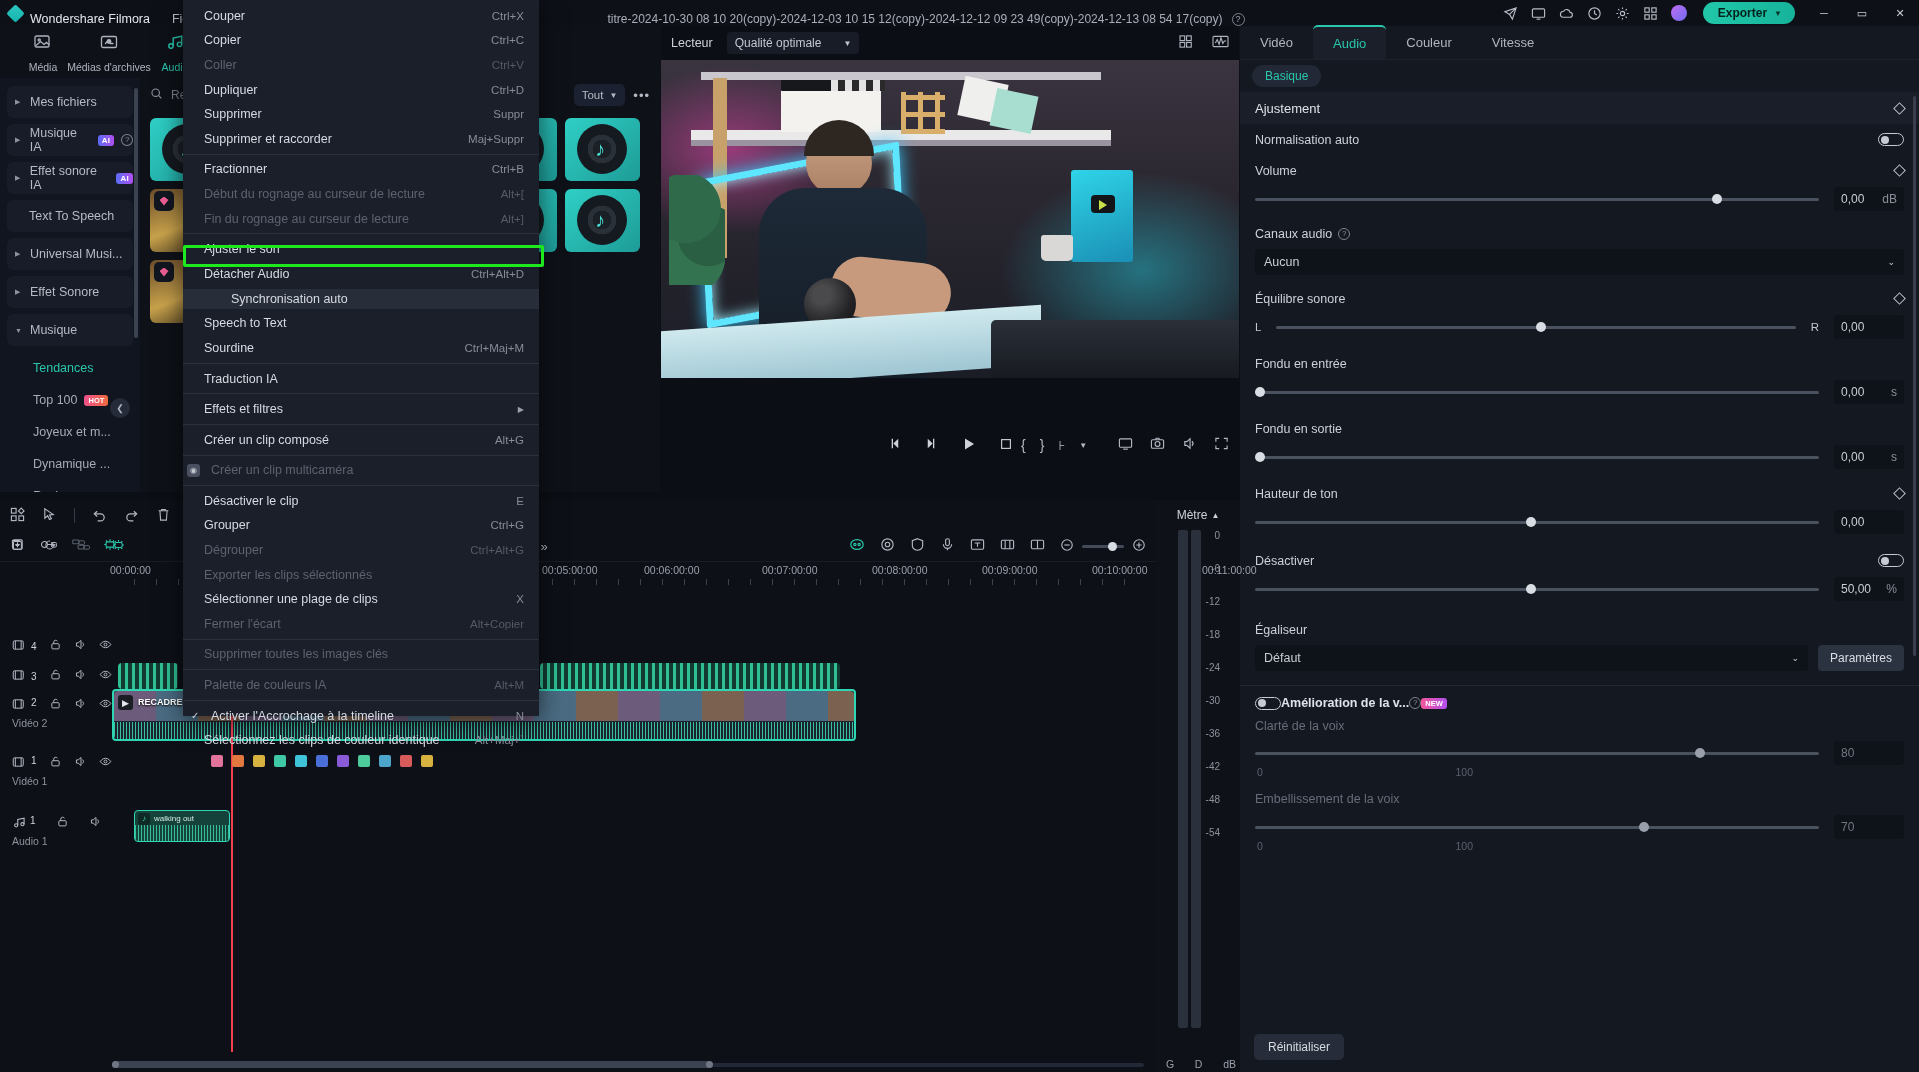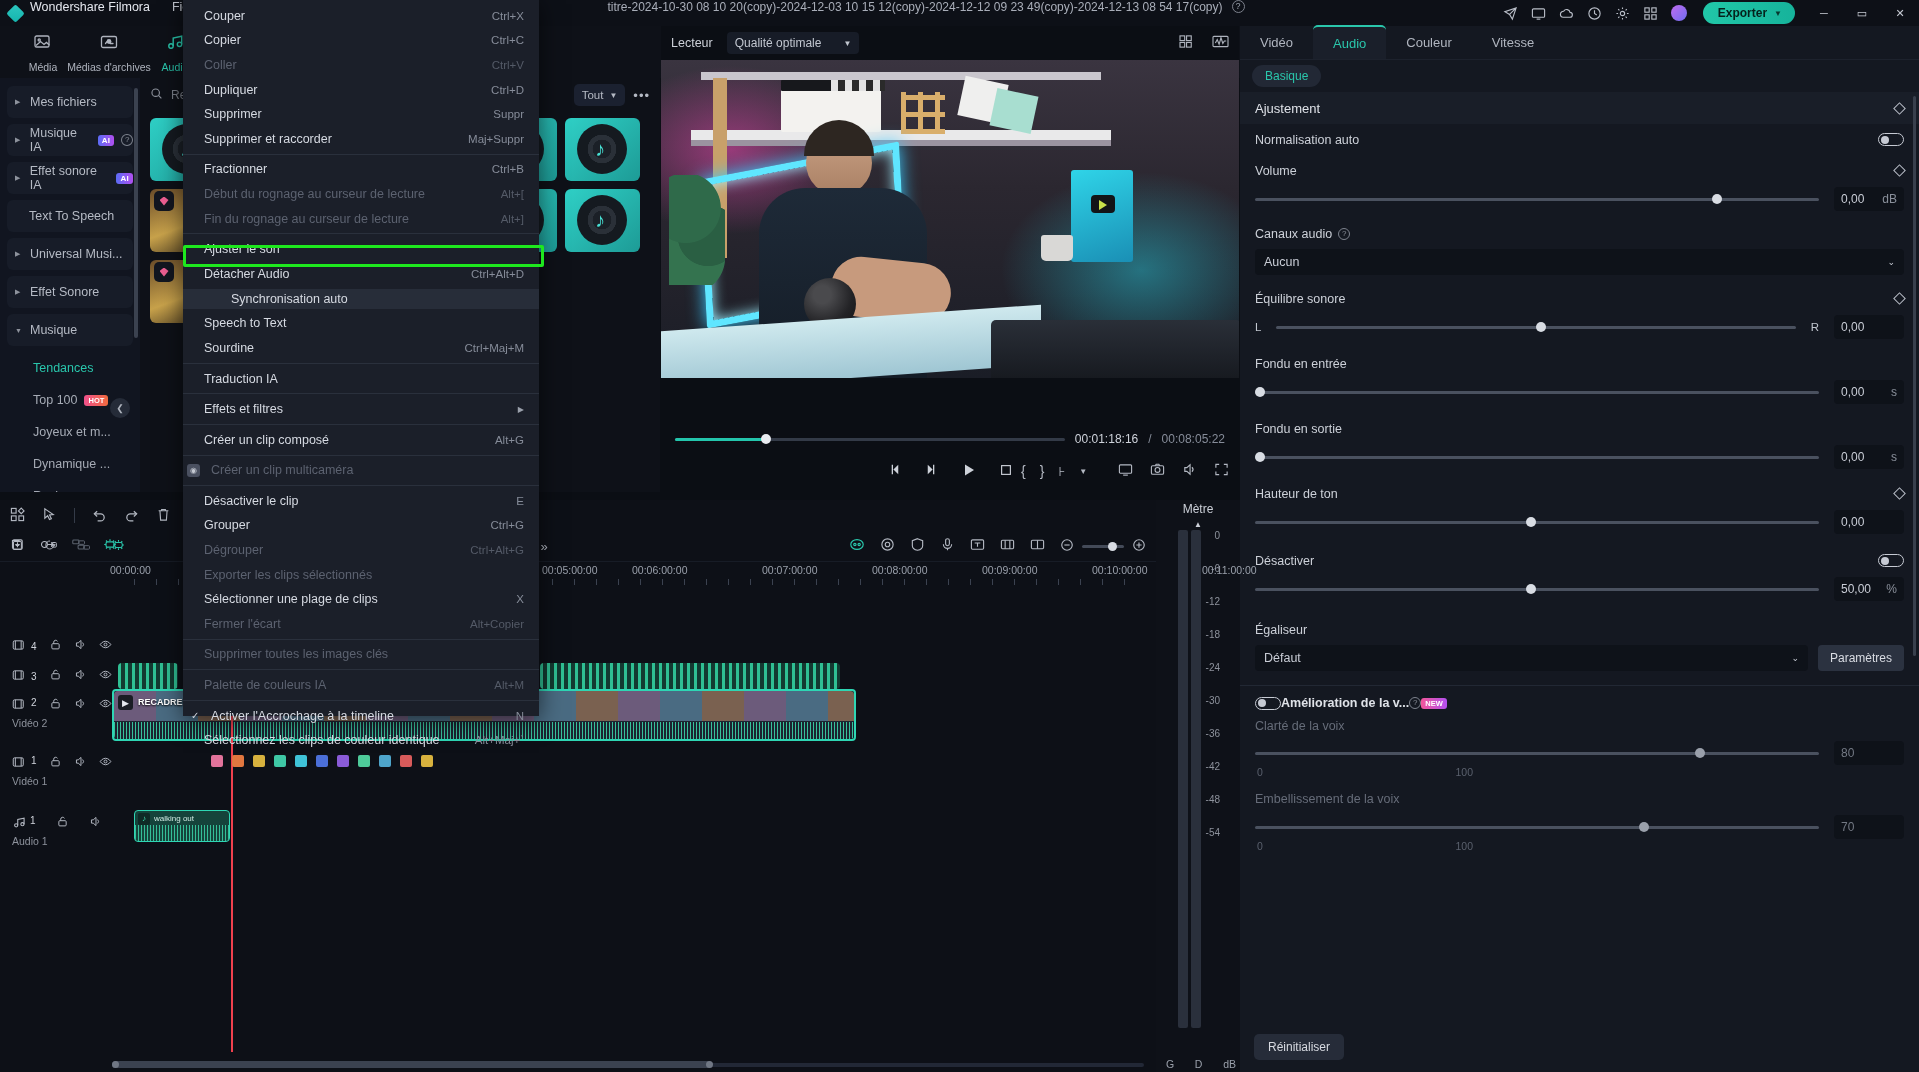--- a/index.html
+++ b/index.html
@@ -9,21 +9,21 @@
     font-family:"Liberation Sans", sans-serif;
     color:#d4d7de;
     font-size:13px;
     -webkit-font-smoothing:antialiased;
   }
   .app { position:relative; width:1919px; height:1072px; }
 
   
   .titlebar {
     position:absolute; left:0; top:0; width:1919px; height:26px;
-    background:#0d1017; display:flex; align-items:flex-start;
+    background:#0d1017; display:flex; align-items:flex-end;
   }
   .logo-box { width:30px; height:26px; display:flex; align-items:center; justify-content:center; }
   .logo-diamond {
     width:13px; height:13px; background:linear-gradient(135deg,#2cc6c0,#15b5ad);
     transform:rotate(45deg); border-radius:2px;
   }
   .app-title { font-size:12.5px; color:#e4e7ee; margin-right:22px; }
   .menu-item-top { font-size:12.5px; color:#c3c7d0; margin-right:18px; }
   .doc-title { font-size:12px; color:#a9aeb9; white-space:nowrap; }
   .info-circ { width:13px;height:13px;border:1px solid #7d828d;border-radius:50%;
@@ -186,21 +186,21 @@
     font-weight:bold; border-radius:3px; padding:1px 4px; }
   .minmax { display:flex; justify-content:space-between; font-size:10.5px; color:#5a606d; padding:0 2px; }
   .reset-btn { position:absolute; left:14px; bottom:12px; background:#262c39; color:#d7dae1;
     font-size:12px; border-radius:5px; padding:6px 14px; }
   .prop-scroll { position:absolute; right:3px; top:70px; width:3px; height:560px;
     background:#39404d; border-radius:2px; }
 
   
   .meter { position:absolute; left:1156px; top:500px; width:84px; bottom:0; background:#0e1118; }
   .meter-head { height:30px; display:flex; align-items:center; justify-content:center;
-     gap:4px; font-size:12px; color:#cdd1d9;flex-direction:column; }
+     gap:4px; font-size:12px; color:#cdd1d9; }
   .meter-body { position:absolute; left:8px; top:30px; right:6px; bottom:26px; }
   .m-bar { position:absolute; width:10px; top:0; bottom:18px; background:#2a303c; border-radius:2px; }
   .m-bar.l { left:14px; } .m-bar.r { left:27px; }
   .m-scale { position:absolute; right:2px; top:0; bottom:18px; width:34px; }
   .m-tick { position:absolute; right:12px; font-size:10px; color:#8d929c; }
   .m-foot { position:absolute; left:10px; right:4px; bottom:2px; display:flex;
      justify-content:space-between; font-size:10.5px; color:#9aa0ab; }
 
   
   .tl { position:absolute; left:0; top:500px; width:1156px; bottom:0; background:#0d1017; }
@@ -719,29 +719,20 @@
 
         <div style="position:absolute;left:0;bottom:0;width:380px;height:60px;
             background:linear-gradient(180deg,#cfe9ee,#9fc6d3); transform:skewY(-4deg);"></div>
         <div style="position:absolute;left:330px;bottom:0;width:250px;height:58px;
             background:linear-gradient(180deg,#2a2f38,#171a20); border-radius:5px 5px 0 0;"></div>
       </div>
 
     </div>
 
     <div class="transport">
-      <div class="seek-row">
-        <div class="seek">
-          <div class="fill"></div>
-            <div class="knob"></div>
-        </div>
-        <span class="tc">00:01:18:16</span>
-        <span class="tc total">/</span>
-        <span class="tc total">00:08:05:22</span>
-      </div>
       <div style="position:relative">
         <div class="ctrl-row">
           <span>
             <svg viewBox="0 0 16 16" width="15" height="15" fill="currentColor">
                 <path d="M5 3h1.4v10H5z"></path>
                 <path d="M12 3 6.8 8 12 13z"></path>
               </svg></span>
           <span>
             <svg viewBox="0 0 16 16" width="15" height="15" fill="currentColor">
                 <path d="M9.6 3H11v10H9.6z"></path>
@@ -1146,21 +1137,21 @@
       <span style="color:#2ac7ac">
         <svg viewBox="0 0 18 16" width="15" height="14" fill="none" stroke="currentColor" stroke-width="1.3">
             <rect x="4.5" y="5" width="9" height="6" rx="2"></rect>
             <path d="M9 2v2M9 12v2M2.5 8h2M13.5 8h2M4.5 3.5 6 5M13.5 3.5 12 5M4.5 12.5 6 11M13.5 12.5 12 11"></path>
           </svg></span>
     </div>
 
     <div class="ruler">
       <div class="rk" style="left:-2px">00:00:00</div>
       <div class="rk" style="left:430px">00:05:00:00</div>
-      <div class="rk" style="left:520px">00:06:00:00</div>
+      <div class="rk" style="left:532px">00:06:00:00</div>
       <div class="rk" style="left:650px">00:07:00:00</div>
       <div class="rk" style="left:760px">00:08:00:00</div>
       <div class="rk" style="left:870px">00:09:00:00</div>
       <div class="rk" style="left:980px">00:10:00:00</div>
       <div class="rk" style="left:1090px">00:11:00:00</div>
       <div class="rt" style="left:22px"></div>
         <div class="rt" style="left:44px"></div>
       <div class="rt" style="left:66px"></div>
         <div class="rt" style="left:88px"></div>
       <div class="rt" style="left:110px"></div>

